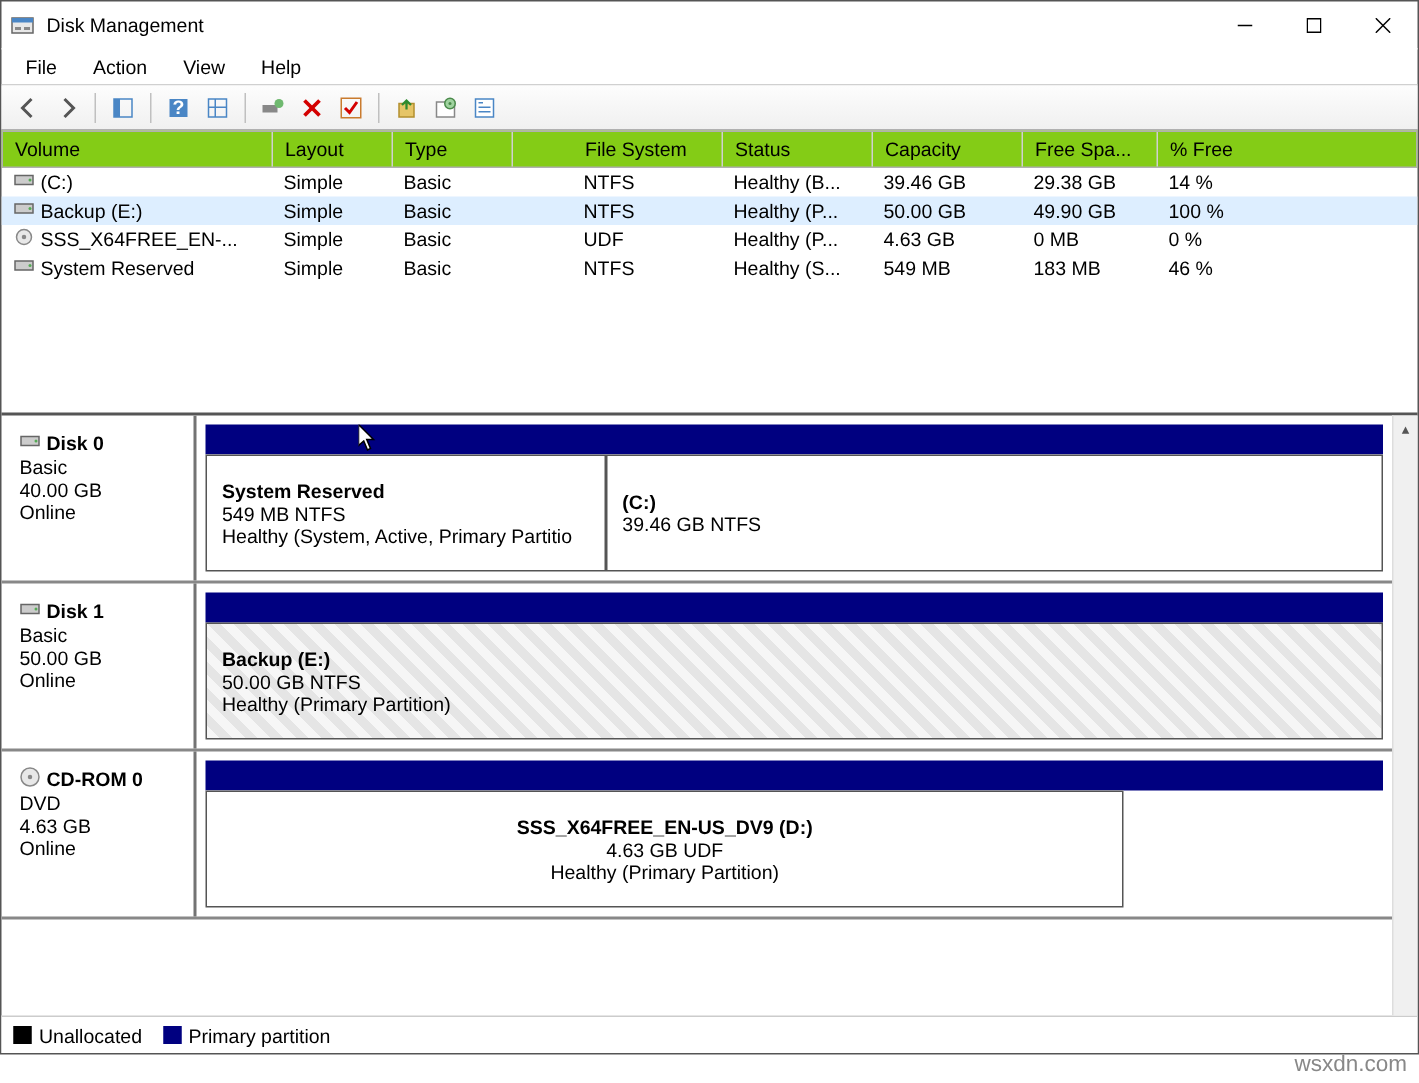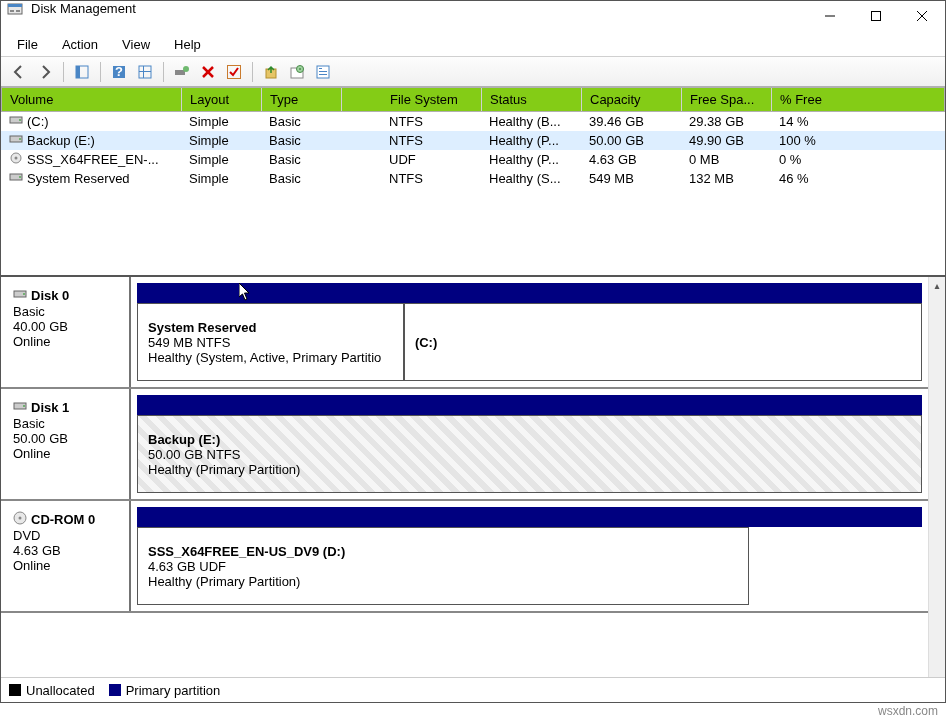--- a/index.html
+++ b/index.html
@@ -1,21 +1,21 @@
 <!DOCTYPE html>
 <html><head>
 <meta charset="utf-8">
 <style>
 * { box-sizing: border-box; margin: 0; padding: 0; font-family: "Segoe UI", Tahoma, sans-serif; font-size: 13px; }
 body { background: #fff; width: 946px; height: 722px; overflow: hidden; }
 
 .window { width: 946px; height: 703px; border: 1px solid #555; display: flex; flex-direction: column; background: #fff; }
 
 
-.titlebar { height: 32px; display: flex; padding: 0 0 0 6px; border-bottom: 1px solid #fff; }
+.titlebar { height: 32px; display: flex; align-items: center; padding: 0 0 0 6px; border-bottom: 1px solid #fff; }
 .titlebar .app-icon { width: 16px; height: 16px; margin-right: 8px; }
 .app-icon svg { width: 16px; height: 16px; }
 .titlebar .title { flex: 1; font-size: 13px; }
 .win-btn { width: 46px; height: 30px; display: flex; align-items: center; justify-content: center; cursor: default; }
 
 
 .menubar { height: 24px; display: flex; align-items: center; padding: 0 6px; gap: 4px; border-bottom: 1px solid #d0d0d0; }
 .menubar .menu-item { padding: 2px 10px; cursor: default; }
 
 
@@ -58,21 +58,21 @@
 .part-box .pinfo { white-space: nowrap; }
 .part-hatched { background: repeating-linear-gradient(45deg, #f6f6f6, #f6f6f6 6px, #e5e5e5 6px, #e5e5e5 12px); }
 
 
 .legend { height: 24px; border-top: 1px solid #ccc; display: flex; align-items: center; padding: 12px 8px; gap: 14px; background: #fff; }
 .legend-item { display: flex; align-items: center; gap: 5px; }
 .sw { width: 12px; height: 12px; border: 1px solid #000; }
 .sw.black { background: #000; }
 .sw.navy { background: #000080; border-color: #000080; }
 
-.watermark { position: absolute; right: 8px; bottom: 4px; font-size: 12px; color: #888; }
+.watermark { position: absolute; right: 8px; bottom: 4px; font-size: 15px; color: #888; }
 .cursor { position: absolute; left: 239px; top: 283px; pointer-events: none; }
 </style>
 </head>
 <body>
 
 <div class="window">
 
   <div class="titlebar">
     <span class="app-icon">
       <svg viewBox="0 0 16 16">
@@ -249,21 +249,21 @@
                 <rect x="1" y="3" width="12" height="6" fill="#ccc" stroke="#666"></rect>
                 <circle cx="11" cy="6" r="1" fill="#5a5"></circle>
               </svg></span>
             <span>System Reserved</span>
           </div>
           <div class="col lay">Simple</div>
           <div class="col typ">Basic</div>
           <div class="col fs">NTFS</div>
           <div class="col st">Healthy (S...</div>
           <div class="col cap">549 MB</div>
-          <div class="col fr">132 MB</div>
+          <div class="col fr">183 MB</div>
           <div class="col pf">46 %</div>
         </div>
       </div>
   </div>
 
   <div class="disk-pane-wrap">
     <div class="disk-pane" id="disk-pane">
         <div class="disk-row">
           <div class="disk-label">
             <div class="dname">
@@ -280,20 +280,21 @@
           <div class="disk-vols">
             <div class="vol-strip-header"></div>
             <div class="vol-strip">
               <div class="part-box" style="width: 34%;">
                 <div class="pname">System Reserved</div>
                 <div class="pinfo">549 MB NTFS</div>
                 <div class="pinfo">Healthy (System, Active, Primary Partitio</div>
               </div>
               <div class="part-box" style="width: 66%;">
                 <div class="pname">(C:)</div>
+                <div class="pinfo">39.46 GB NTFS</div>
               </div>
             </div>
           </div>
         </div>
         <div class="disk-row">
           <div class="disk-label">
             <div class="dname">
               <span><svg class="disk-ico" viewBox="0 0 14 14">
                   <rect x="1" y="4" width="12" height="6" fill="#ccc" stroke="#666"></rect>
                   <circle cx="11" cy="7" r="1" fill="#5a5"></circle>
@@ -324,21 +325,21 @@
                 </svg></span>
               <span>CD-ROM 0</span>
             </div>
             <div>DVD</div>
             <div>4.63 GB</div>
             <div>Online</div>
           </div>
           <div class="disk-vols">
             <div class="vol-strip-header"></div>
             <div class="vol-strip">
-              <div class="part-box" style="width: 78%;">
+              <div class="part-box" style="width: 78%; text-align: center;">
                 <div class="pname">SSS_X64FREE_EN-US_DV9  (D:)</div>
                 <div class="pinfo">4.63 GB UDF</div>
                 <div class="pinfo">Healthy (Primary Partition)</div>
               </div>
             </div>
           </div>
         </div>
       </div>
     <div class="scrollbar">
       <div class="scroll-arrow">▴</div>

